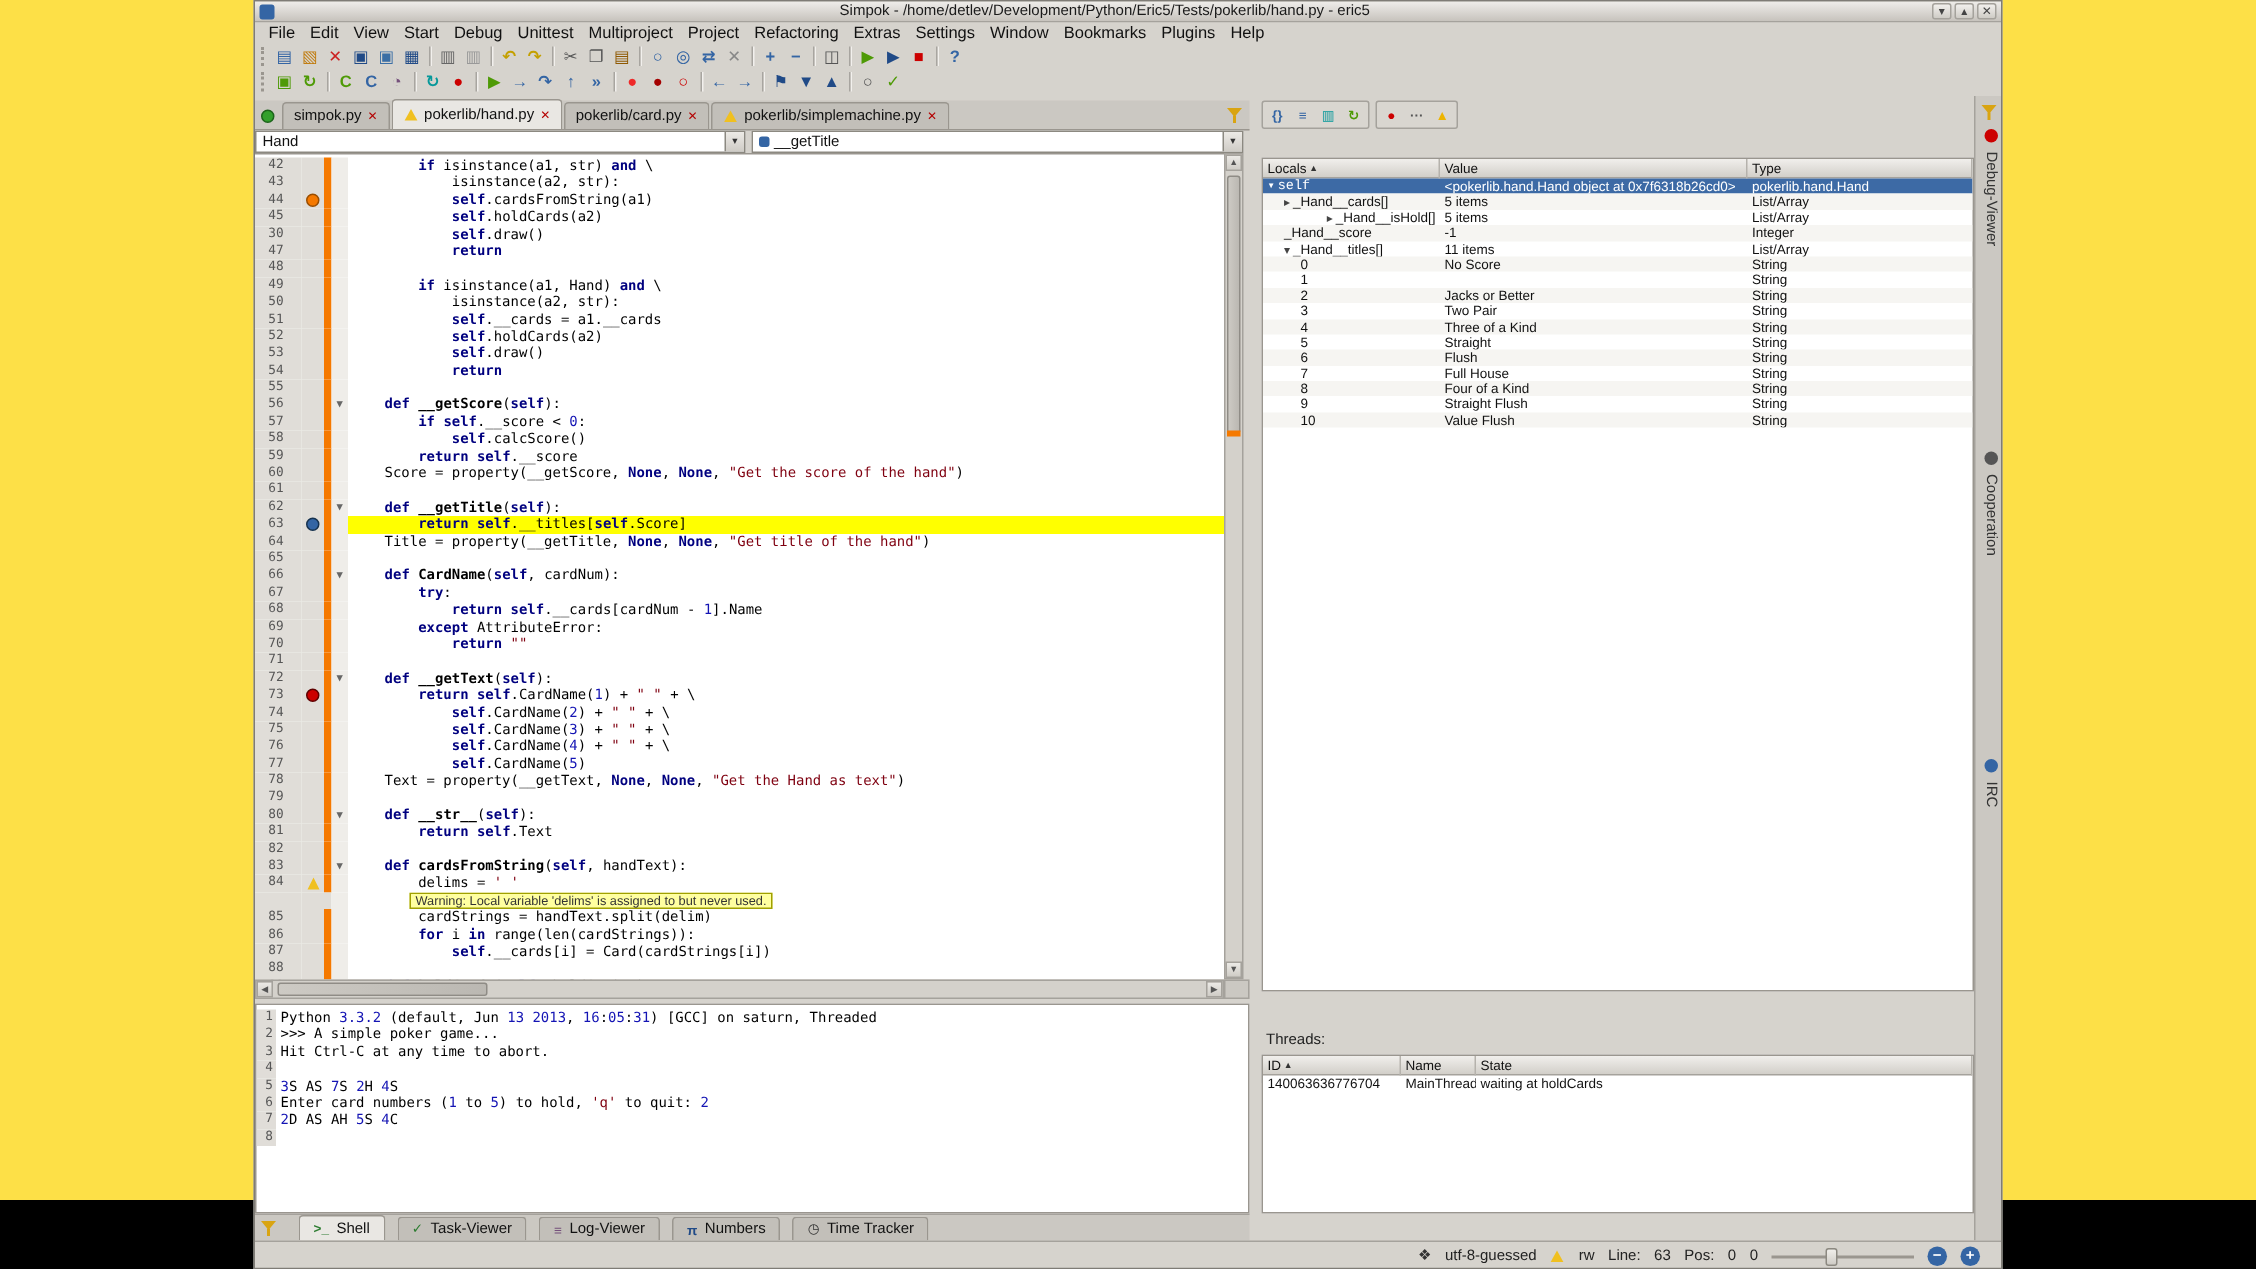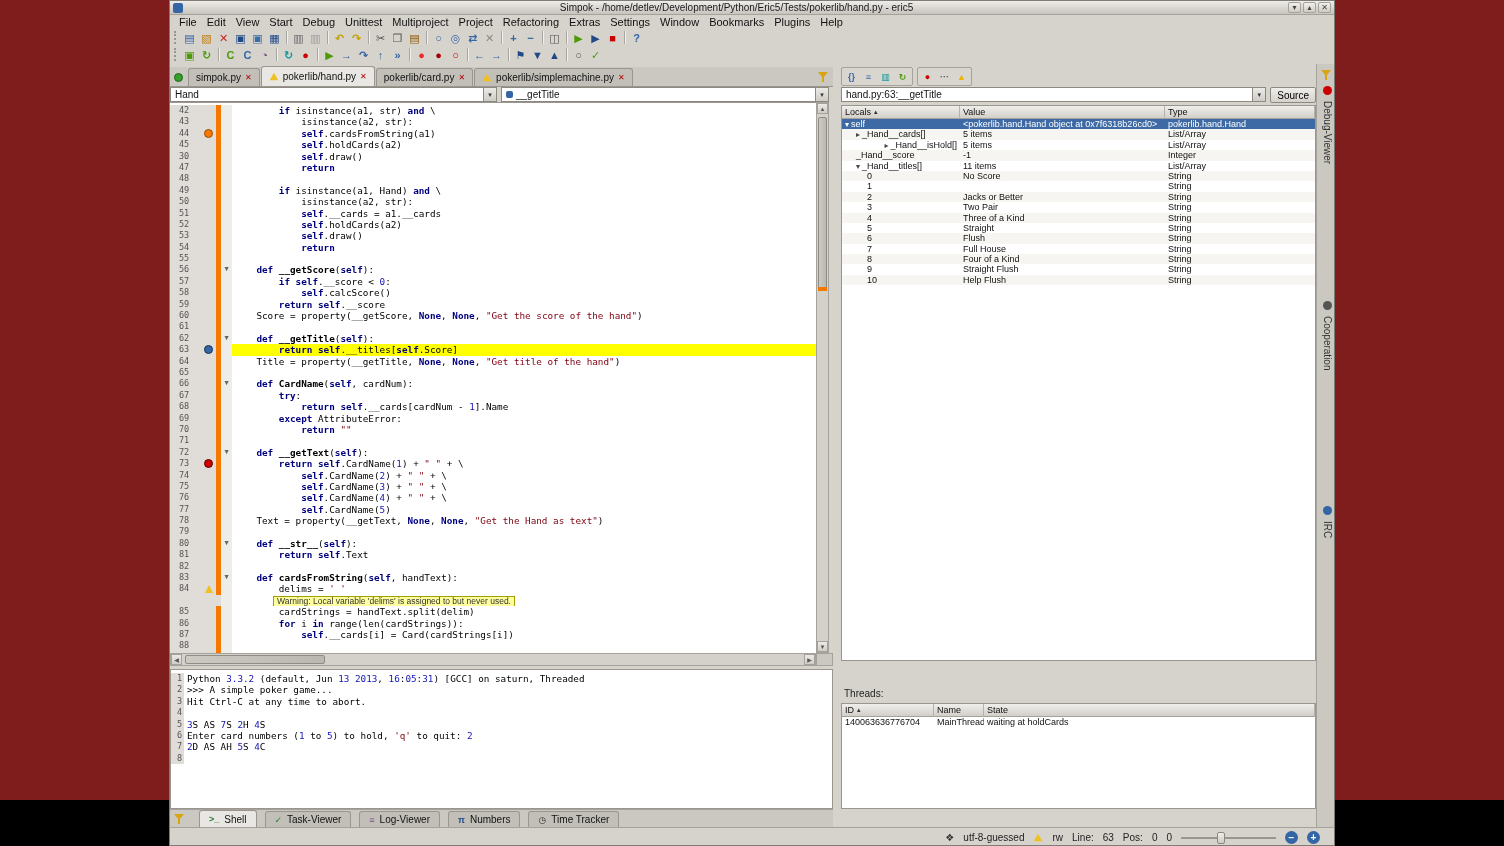--- a/index.html
+++ b/index.html
@@ -1,18 +1,18 @@
 <!DOCTYPE html>
 <html><head>
 <meta charset="utf-8">
 <style>
   *{margin:0;padding:0;box-sizing:border-box}
   html,body{width:1504px;height:846px;background:#000;overflow:hidden}
   body{font-family:"Liberation Sans","DejaVu Sans",sans-serif;font-size:10px;color:#111}
-  #stage{position:relative;width:1504px;height:800px;background:#7f1d1d}
+  #stage{position:relative;width:1504px;height:800px;background:#fde047}
   #win{position:absolute;left:169px;top:0;width:1166px;height:846px;background:#d6d3cd;border:1px solid #7f7c76;overflow:hidden}
 
   
   .titlebar{height:14px;display:flex;align-items:center;background:linear-gradient(#efedea,#c7c3bd);border-bottom:1px solid #a5a29c;padding:0 3px;font-size:10px}
   .app-icon{width:10px;height:10px;background:#3465a4;border-radius:2px;margin-right:4px;flex:none}
   .titlebar .title{flex:1;text-align:center;color:#1a1a1a;white-space:nowrap;overflow:hidden}
   .wbtn{width:13px;height:11px;margin-left:2px;display:flex;align-items:center;justify-content:center;font-size:8px;color:#444;background:linear-gradient(#f2f0ed,#cfccc6);border:1px solid #a5a29c;border-radius:2px;flex:none}
 
   
   .menubar{height:14px;display:flex;align-items:center;padding-left:4px;font-size:11px;background:#d6d3cd}
@@ -495,40 +495,33 @@
           </div>
           <div class="tb-btn">
             <div class="tb-glyph" style="color: rgb(85, 85, 85); font-size: 9px;">···</div>
           </div>
           <div class="tb-btn">
             <div class="tb-glyph" style="color: rgb(237, 180, 0); font-size: 9px;">▲</div>
           </div>
         </div>
       </div>
 
-    <div id="dbg-comborow">
-      <div class="combo" id="stack-combo">
-        <span class="combo-text">hand.py:63:__getTitle</span>
-        <span class="combo-arrow">▾</span>
-      </div>
-      <button class="btn">Source</button>
-    </div>
 
     <div class="table" id="locals">
       <div class="thead">
         <div class="th c1">
             <span>Locals</span>
             <span class="sort">▴</span>
           </div>
         <div class="th c2">Value</div>
         <div class="th c3">Type</div>
       </div>
       <div>
           <div class="trow sel">
-            <div class="tc c1" style="padding-left: 3px;"><span class="expander">▾</span><span>self</span></div>
+            <div class="tc c1" style="padding-left: 3px; font-family: Liberation Mono, monospace;"><span class="expander">▾</span><span>self</span></div>
             <div class="tc c2">&lt;pokerlib.hand.Hand object at 0x7f6318b26cd0&gt;</div>
             <div class="tc c3">pokerlib.hand.Hand</div>
           </div>
           <div class="trow alt">
             <div class="tc c1" style="padding-left: 14px;"><span class="expander">▸</span><span>_Hand__cards[]</span></div>
             <div class="tc c2">5 items</div>
             <div class="tc c3">List/Array</div>
           </div>
           <div class="trow">
             <div class="tc c1" style="padding-left: 14px; text-align: right;"><span class="expander">▸</span><span>_Hand__isHold[]</span></div>
@@ -590,21 +583,21 @@
             <div class="tc c2">Four of a Kind</div>
             <div class="tc c3">String</div>
           </div>
           <div class="trow">
             <div class="tc c1" style="padding-left: 25px;"><span>9</span></div>
             <div class="tc c2">Straight Flush</div>
             <div class="tc c3">String</div>
           </div>
           <div class="trow alt">
             <div class="tc c1" style="padding-left: 25px;"><span>10</span></div>
-            <div class="tc c2">Help Flush</div>
+            <div class="tc c2">Value Flush</div>
             <div class="tc c3">String</div>
           </div>
         </div>
     </div>
 
     <div id="setrow">
       <input id="set-input" value="" style="">
       <button class="btn">Set</button>
     </div>
 

